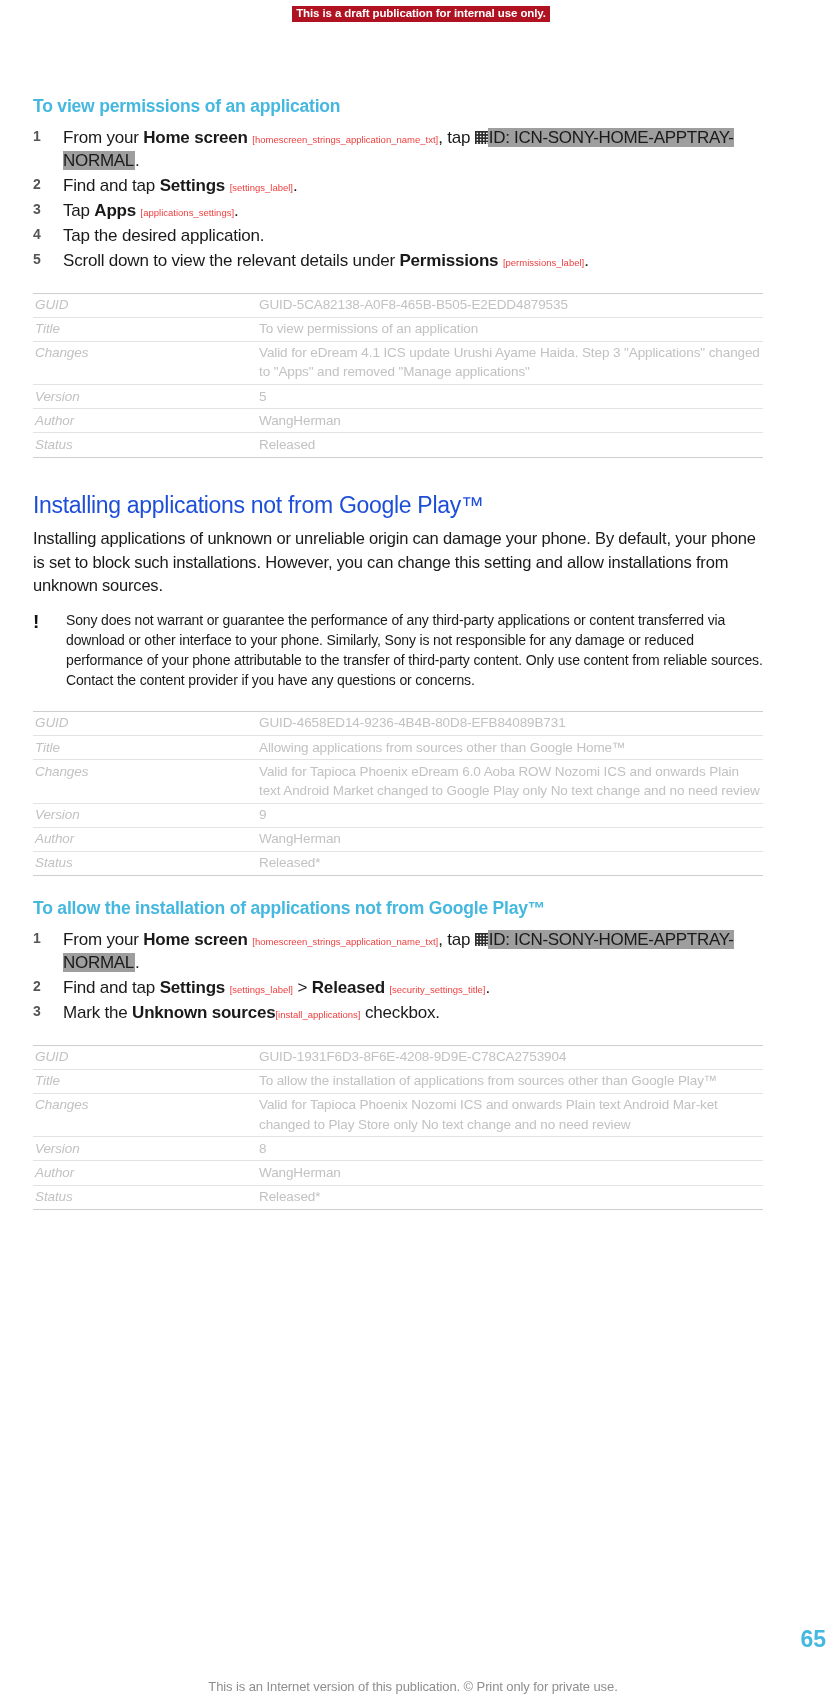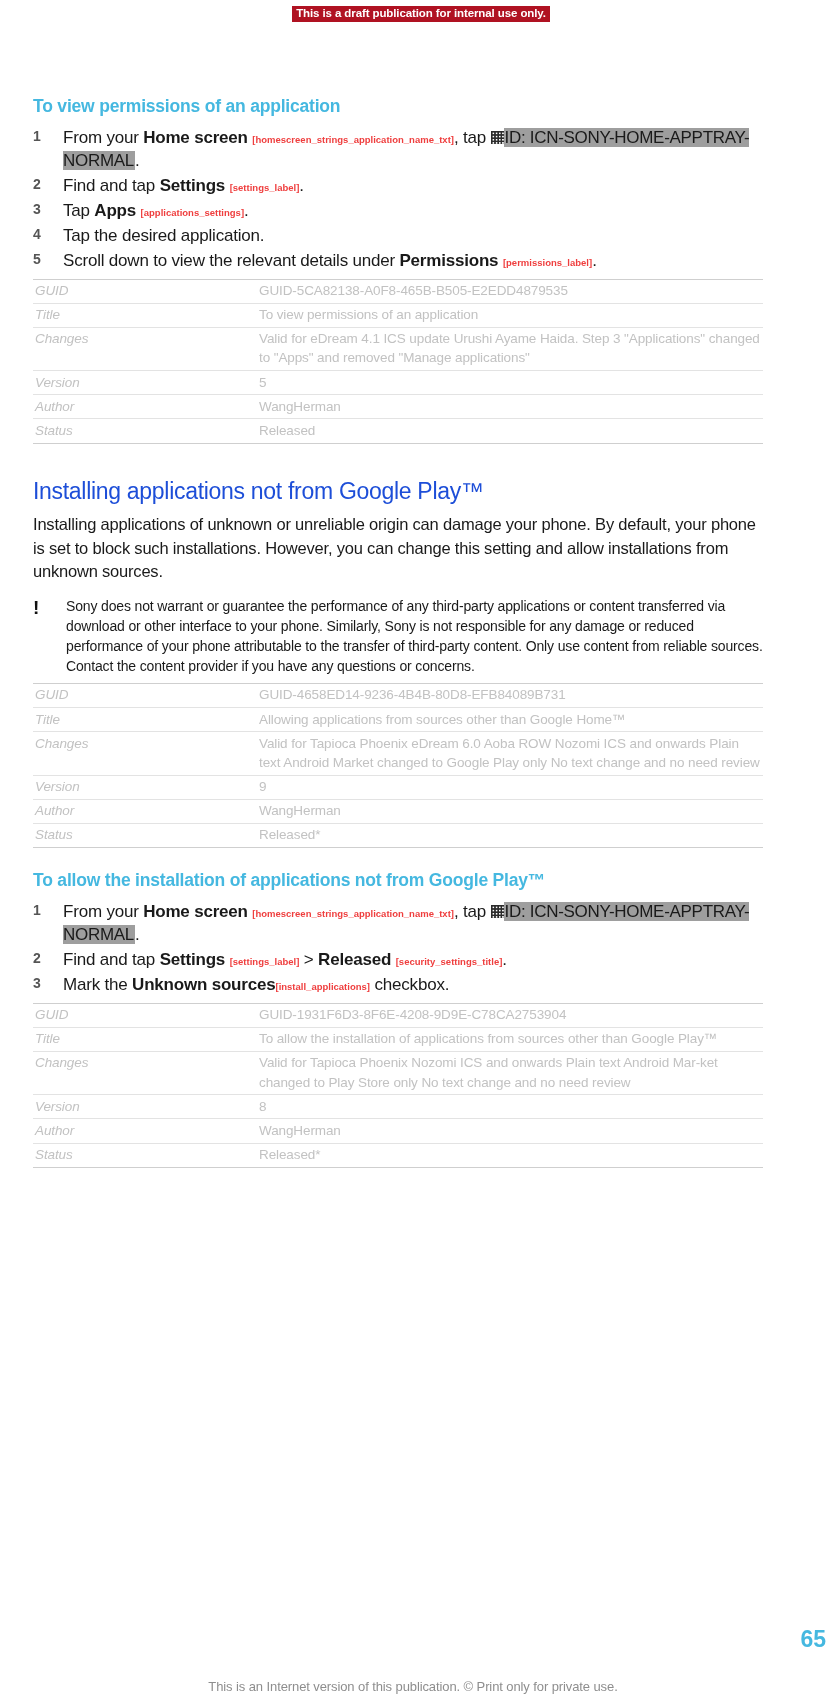--- a/index.html
+++ b/index.html
@@ -89,21 +89,21 @@
     font-weight: bold;
     font-size: 14px;
     color: #555;
   }
   .bold { font-weight: bold; }
   .strid {
     color: #ef3e3e;
     font-size: 9.5px;
     vertical-align: baseline;
     letter-spacing: 0;
-    font-weight: bold;
+    font-weight: normal;
   }
   .icn {
     background: #9e9e9e;
     color: #1a1a1a;
     padding: 0 1px;
     letter-spacing: -0.3px;
   }
   .grid-icon {
     display: inline-block;
     width: 13px;
@@ -146,21 +146,21 @@
     font-size: 14px;
     line-height: 1.42;
     letter-spacing: -0.15px;
     color: #1a1a1a;
   }
 
   
   table.meta {
     width: 730px;
     border-collapse: collapse;
-    margin: 6px 0 0 0;
+    margin: 20px 0 0 0;
     color: #c2c2c2;
     font-size: 13.5px;
     table-layout: fixed;
   }
   table.meta tr {
     border-bottom: 1px solid #e3e3e3;
   }
   table.meta tr:first-child {
     border-top: 1px solid #cfcfcf;
   }

